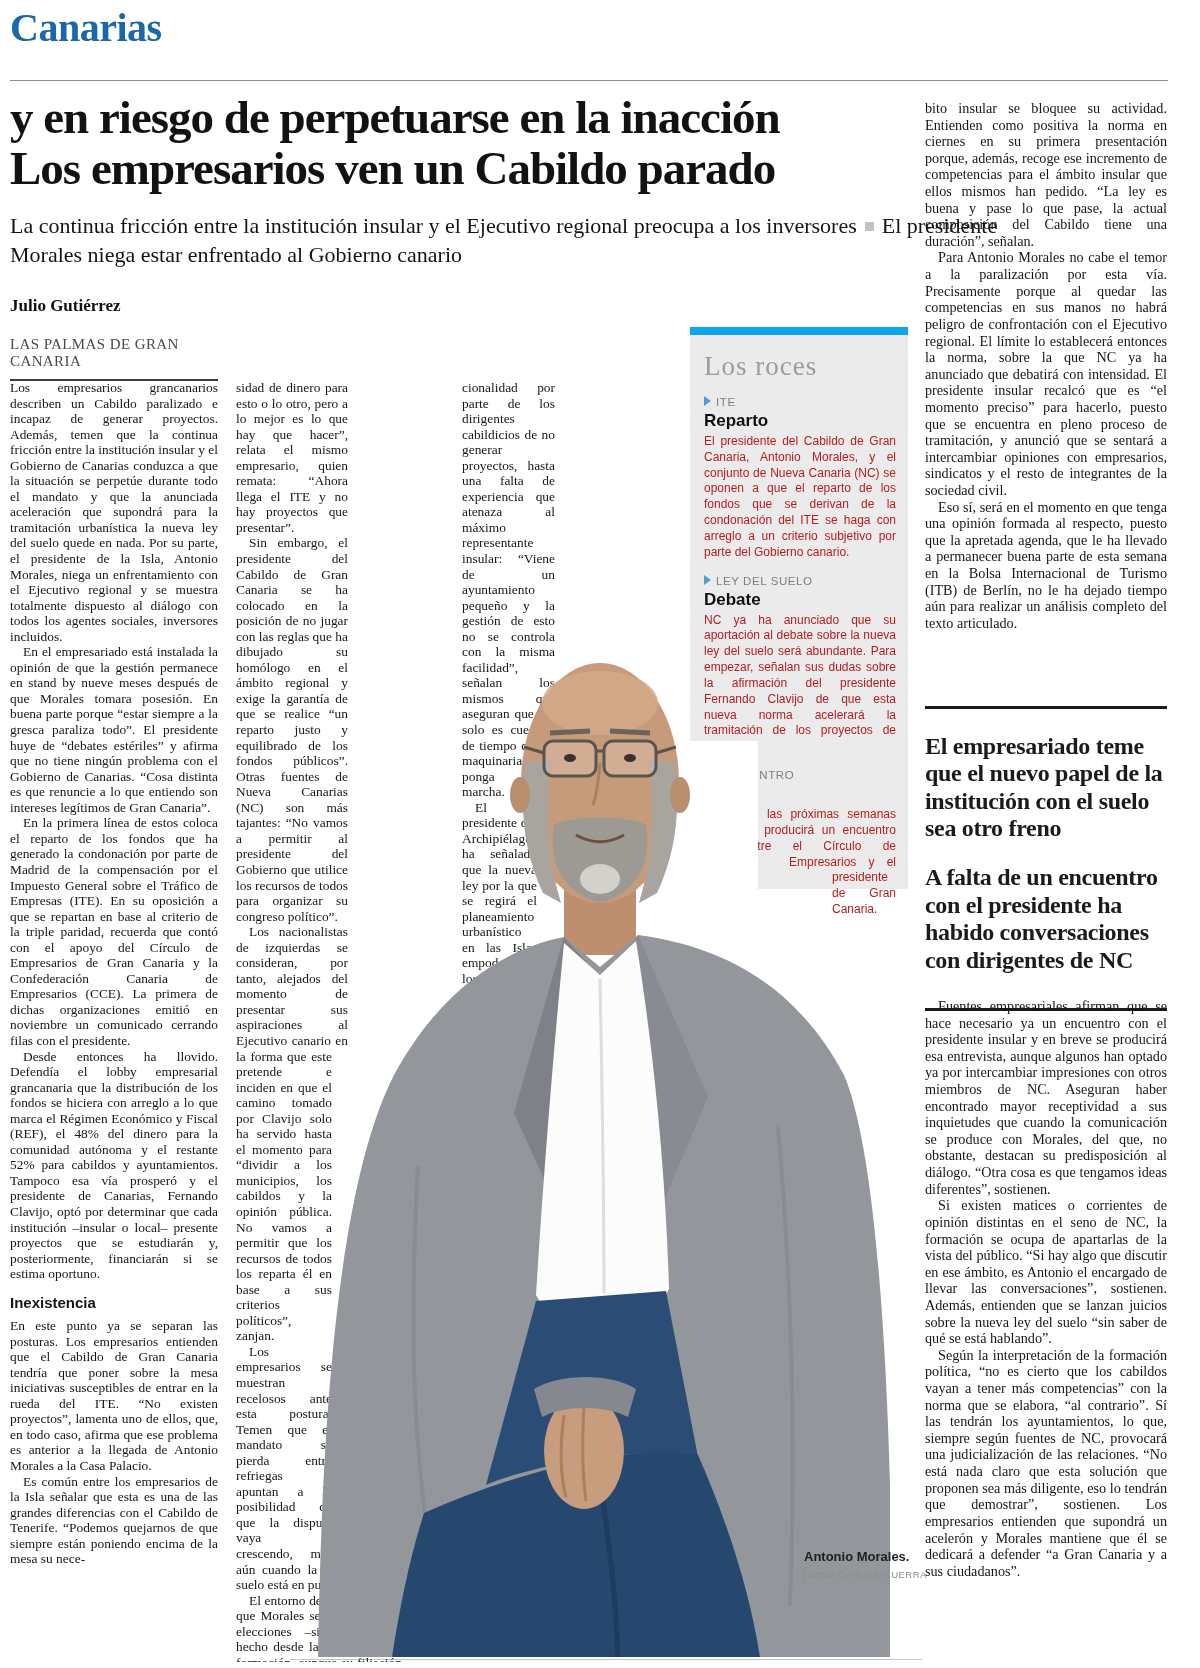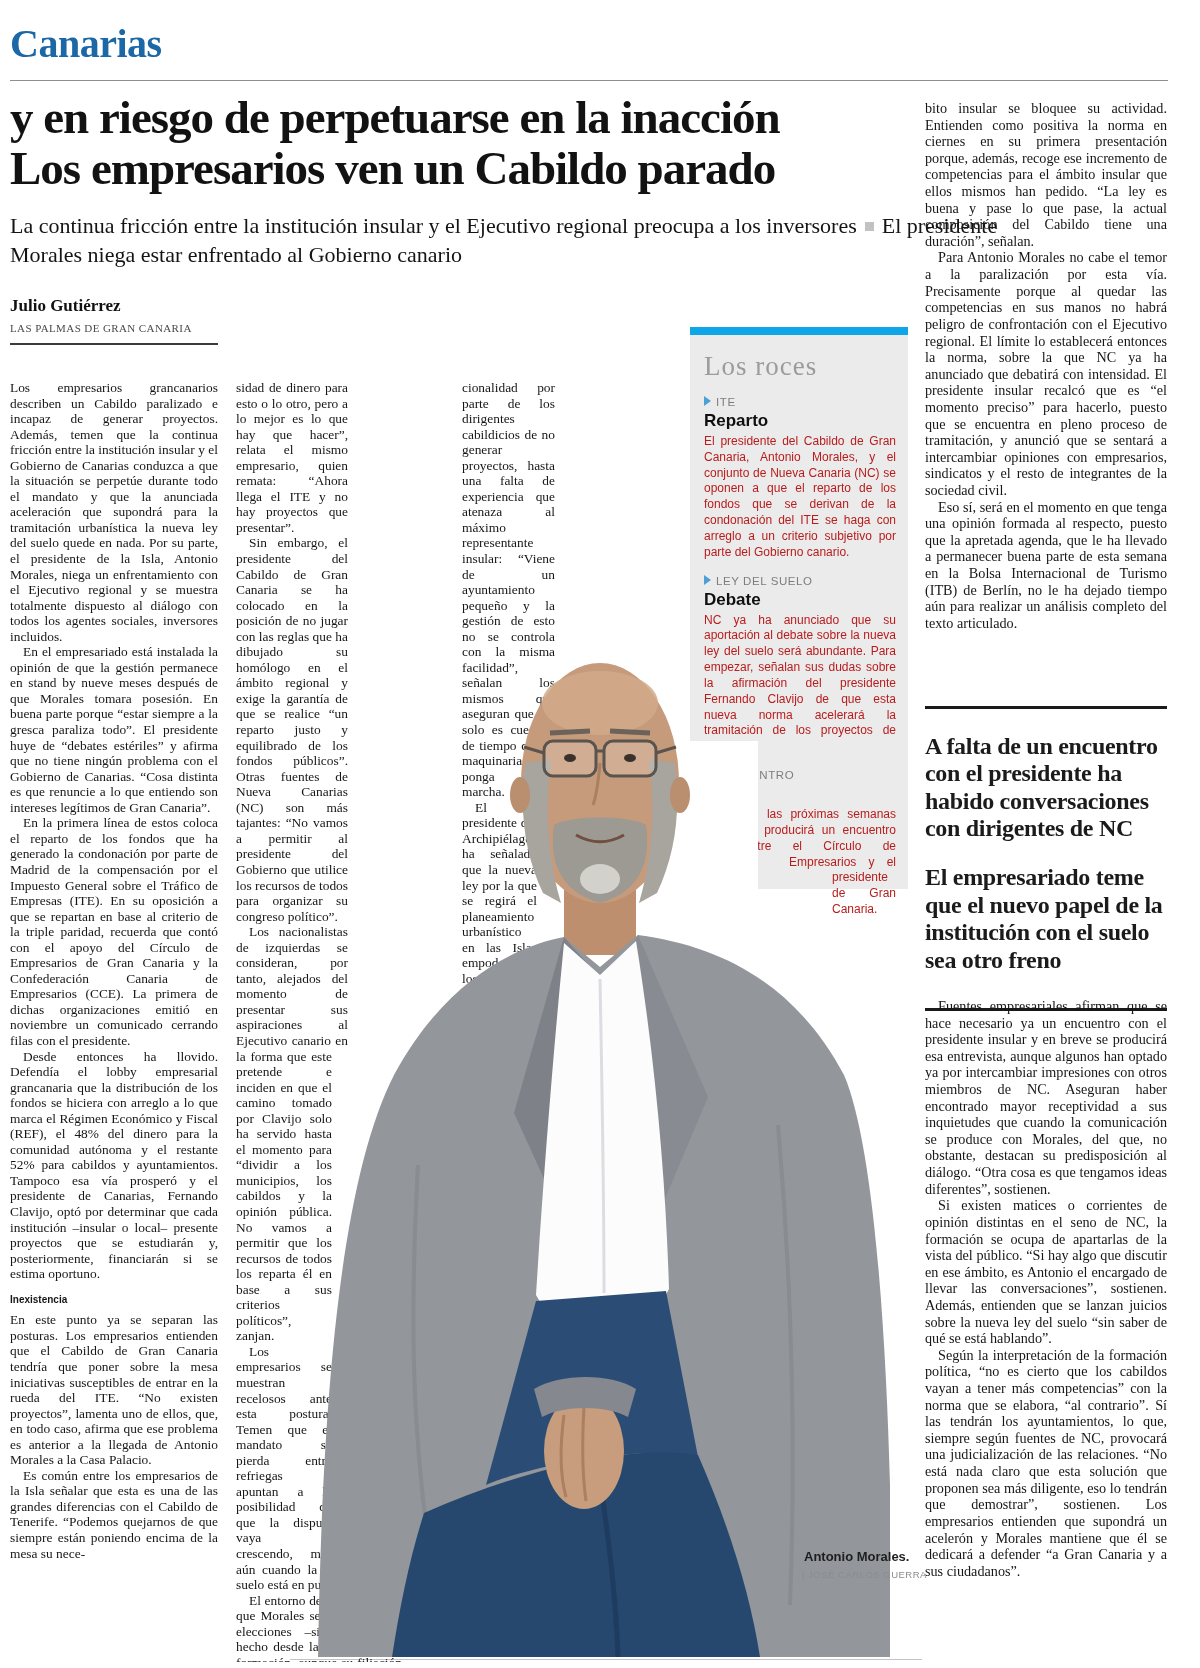--- a/index.html
+++ b/index.html
@@ -1,40 +1,40 @@
 <!DOCTYPE html>
 <html lang="es"><head>
 <meta charset="utf-8">
 <style>
   html,body{margin:0;padding:0;background:#fff;}
   #page{position:relative;width:1200px;height:1668px;background:#fff;overflow:hidden;
         font-family:"Liberation Serif","DejaVu Serif",serif;color:#161616;}
 
-  .section-label{position:absolute;left:10px;top:20px;font-size:40px;font-weight:bold;
+  .section-label{position:absolute;left:10px;top:4px;font-size:40px;font-weight:bold;
         color:#1c67a6;letter-spacing:-0.5px;}
   .top-rule{position:absolute;left:10px;top:80px;width:1158px;height:1px;background:#8f8f8f;}
 
   .headline{position:absolute;left:10px;top:92px;width:1040px;font-weight:bold;
         font-size:47px;line-height:1.09;letter-spacing:-1px;color:#121212;}
   .deck{position:absolute;left:10px;top:212px;width:1022px;font-size:22px;line-height:1.3;color:#141414;}
   .deck-sq{display:inline-block;width:9px;height:9px;background:#c2c2c2;margin:0 8px 2px 8px;}
 
   .byline-block{position:absolute;left:10px;top:296px;width:208px;}
   .byline{font-size:17px;font-weight:bold;color:#111;}
-  .dateline{font-size:11px;color:#4a4a4a;letter-spacing:.4px;margin-top:6px;}
+  .dateline{font-size:15px;color:#4a4a4a;letter-spacing:.4px;margin-top:20px;}
   .byline-rule{margin-top:9px;width:208px;height:2px;background:#3c3c3c;}
 
   .ncol{position:absolute;top:380px;height:1282px;overflow:hidden;z-index:2;
         font-size:13.4px;line-height:1.16;text-align:justify;}
   .ncol p{margin:0;}
   .ncol p + p{text-indent:13px;}
   #col1{left:10px;width:208px;}
   #col2{left:236px;width:208px;}
   #col3{left:462px;width:205px;}
-  .subhead{font-family:"Liberation Sans","DejaVu Sans",sans-serif;font-size:10px;font-weight:bold;
+  .subhead{font-family:"Liberation Sans","DejaVu Sans",sans-serif;font-size:15px;font-weight:bold;
         margin:12px 0 7px 0;text-align:left;}
 
   .sp{float:right;clear:right;}
   #c2s1{width:96px;height:180px;margin-top:498px;}
   #c2s2{width:112px;height:500px;}
   #c2s3{width:42px;height:104px;}
   #c3s1{width:112px;height:130px;margin-top:258px;}
   #c3s2{width:130px;height:250px;}
   #c3s3{width:205px;height:644px;}
 
@@ -155,22 +155,22 @@
     </div>
   </div>
 
   <div class="rcol" id="rpart1">
     <p>bito insular se bloquee su actividad. Entienden como positiva la norma en ciernes en su primera presentación porque, además, recoge ese incremento de competencias para el ámbito insular que ellos mismos han pedido. “La ley es buena y pase lo que pase, la actual composición del Cabildo tiene una duración”, señalan.</p>
     <p>Para Antonio Morales no cabe el temor a la paralización por esta vía. Precisamente porque al quedar las competencias en sus manos no habrá peligro de confrontación con el Ejecutivo regional. El límite lo establecerá entonces la norma, sobre la que NC ya ha anunciado que debatirá con intensidad. El presidente insular recalcó que es “el momento preciso” para hacerlo, puesto que se encuentra en pleno proceso de tramitación, y anunció que se sentará a intercambiar opiniones con empresarios, sindicatos y el resto de integrantes de la sociedad civil.</p>
     <p>Eso sí, será en el momento en que tenga una opinión formada al respecto, puesto que la apretada agenda, que le ha llevado a permanecer buena parte de esta semana en la Bolsa Internacional de Turismo (ITB) de Berlín, no le ha dejado tiempo aún para realizar un análisis completo del texto articulado.</p>
   </div>
 
   <div class="rcol" id="rquotes">
+    <div class="pullquote">El empresariado teme que el nuevo papel de la institución con el  suelo sea otro freno</div>
     <div class="pullquote">A falta de un encuentro con el presidente ha habido conversaciones con dirigentes de NC</div>
-    <div class="pullquote">El empresariado teme que el nuevo papel de la institución con el  suelo sea otro freno</div>
   </div>
 
   <div class="rcol" id="rpart2">
     <p class="ind">Fuentes empresariales afirman que se hace necesario ya un encuentro con el presidente insular y en breve se producirá esa entrevista, aunque algunos han optado ya por intercambiar impresiones con otros miembros de NC. Aseguran haber encontrado mayor receptividad a sus inquietudes que cuando la comunicación se produce con Morales, del que, no obstante, destacan su predisposición al diálogo. “Otra cosa es que tengamos ideas diferentes”, sostienen.</p>
     <p>Si existen matices o corrientes de opinión distintas en el seno de NC, la formación se ocupa de apartarlas de la vista del público. “Si hay algo que discutir en ese ámbito, es Antonio el encargado de llevar las conversaciones”, sostienen. Además, entienden que se lanzan juicios sobre la nueva ley del suelo “sin saber de qué se está hablando”.</p>
     <p>Según la interpretación de la formación política, “no es cierto que los cabildos vayan a tener más competencias” con la norma que se elabora, “al contrario”. Sí las tendrán los ayuntamientos, lo que, siempre según fuentes de NC, provocará una judicialización de las relaciones. “No está nada claro que esta solución que proponen sea más diligente, eso lo tendrán que demostrar”, sostienen. Los empresarios entienden que supondrá un acelerón y Morales mantiene que él se dedicará a defender “a Gran Canaria y a sus ciudadanos”.</p>
   </div>
 
   <svg class="photo" viewBox="0 0 592 1012" aria-hidden="true">
 

